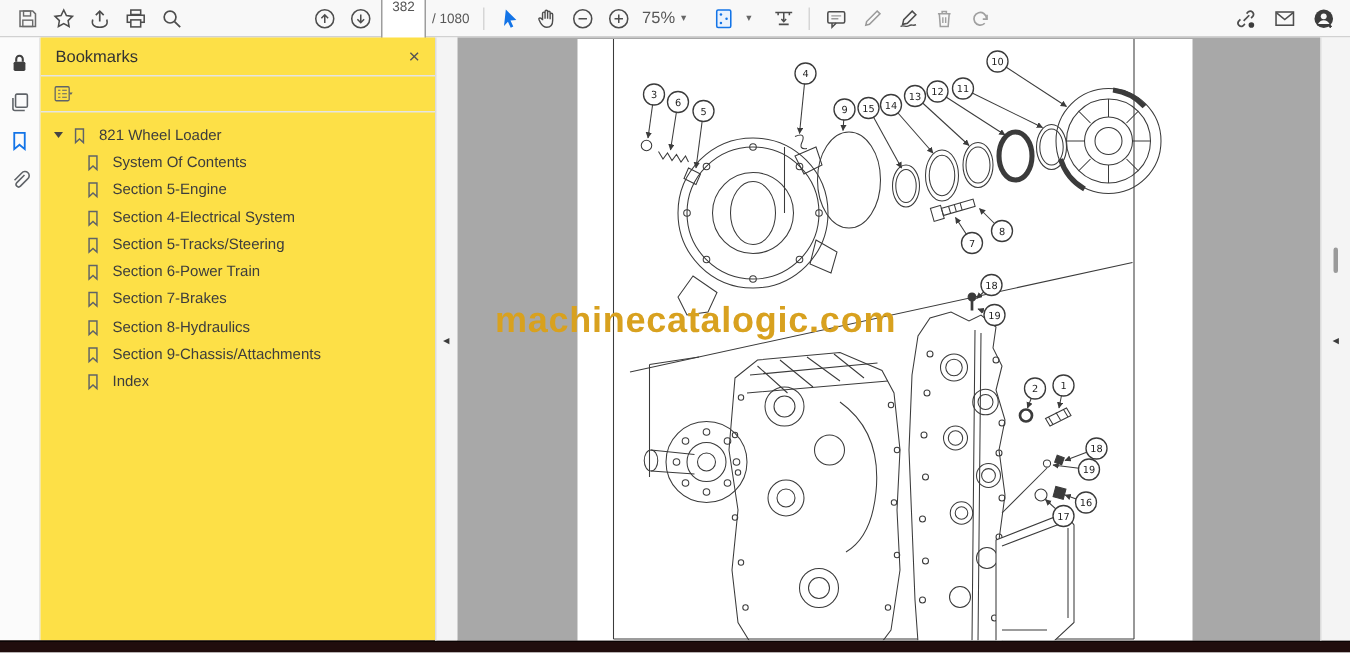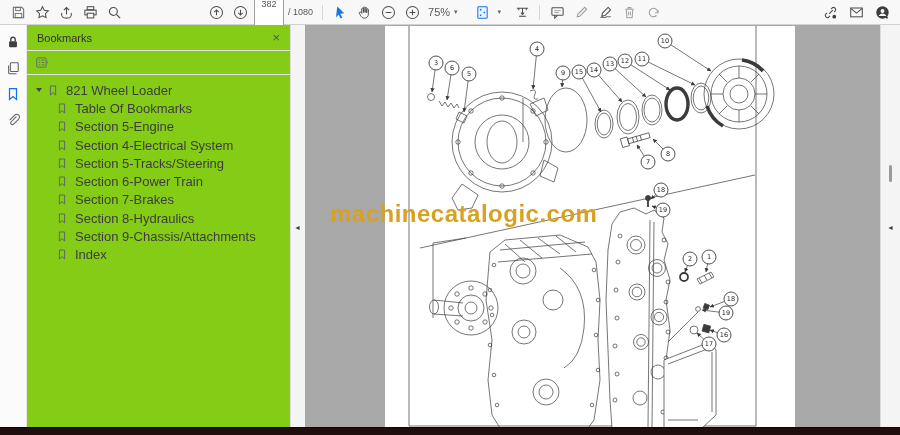--- a/index.html
+++ b/index.html
@@ -19,28 +19,28 @@
   .spacer{flex:1;}
 
   
   .mainrow{flex:1;display:flex;min-height:0;}
 
   
   .rail{flex:0 0 27px;background:#fbfbfb;border-right:1px solid #e6e6e6;display:flex;flex-direction:column;align-items:center;padding-top:10px;gap:12px;}
   .rail .ti{width:14px;height:14px;}
 
   
-  .panel{flex:0 0 263px;background:#84cc16;display:flex;flex-direction:column;overflow:hidden;}
+  .panel{flex:0 0 263px;background:#fde047;display:flex;flex-direction:column;overflow:hidden;}
   .panel-header{height:26px;display:flex;align-items:center;padding:0 10px;border-bottom:1px solid #e4e4e4;}
   .panel-title{font-size:11px;color:#323232;flex:1;}
   .panel-close{font-size:13px;color:#555;cursor:default;line-height:1;}
   .panel-opts{height:24px;display:flex;align-items:center;padding:0 9px;border-bottom:1px solid #e4e4e4;}
   .opt-ico{width:14px;height:13px;}
   .bm-tree{padding-top:6px;}
-  .bm-row{height:18.3px;display:flex;align-items:center;font-size:13px;color:#3d3d3d;white-space:nowrap;}
+  .bm-row{height:18.3px;display:flex;align-items:center;font-size:10px;color:#3d3d3d;white-space:nowrap;}
   .bm-row.lvl0{padding-left:7px;}
   .bm-row.lvl1{padding-left:29px;}
   .chev{width:0;height:0;border-left:3.5px solid transparent;border-right:3.5px solid transparent;border-top:4.5px solid #444;margin:0 5px 0 2px;}
   .chev-sp{width:0px;}
   .bmico{width:12px;height:13px;margin-right:7px;flex:0 0 12px;}
   .bm-label{overflow:hidden;}
 
   
   .collapse-strip{flex:0 0 15px;background:#f4f4f4;border-left:1px solid #dcdcdc;position:relative;}
   .collapse-arrow{position:absolute;left:3px;top:199px;font-size:7px;color:#3c3c3c;}
@@ -266,21 +266,21 @@
             <svg class="bmico" viewBox="0 0 16 16">
               <path d="M4.5 2h7v12L8 10.8 4.5 14z" fill="none" stroke="#5f6368" stroke-width="1.3"></path>
             </svg>
             <span class="bm-label">821 Wheel Loader</span>
           </div>
           <div class="bm-row lvl1">
             <span class="chev-sp"></span>
             <svg class="bmico" viewBox="0 0 16 16">
               <path d="M4.5 2h7v12L8 10.8 4.5 14z" fill="none" stroke="#5f6368" stroke-width="1.3"></path>
             </svg>
-            <span class="bm-label">Table Of Bookmarks</span>
+            <span class="bm-label">System Of Contents</span>
           </div>
           <div class="bm-row lvl1">
             <span class="chev-sp"></span>
             <svg class="bmico" viewBox="0 0 16 16">
               <path d="M4.5 2h7v12L8 10.8 4.5 14z" fill="none" stroke="#5f6368" stroke-width="1.3"></path>
             </svg>
             <span class="bm-label">Section 5-Engine</span>
           </div>
           <div class="bm-row lvl1">
             <span class="chev-sp"></span>

